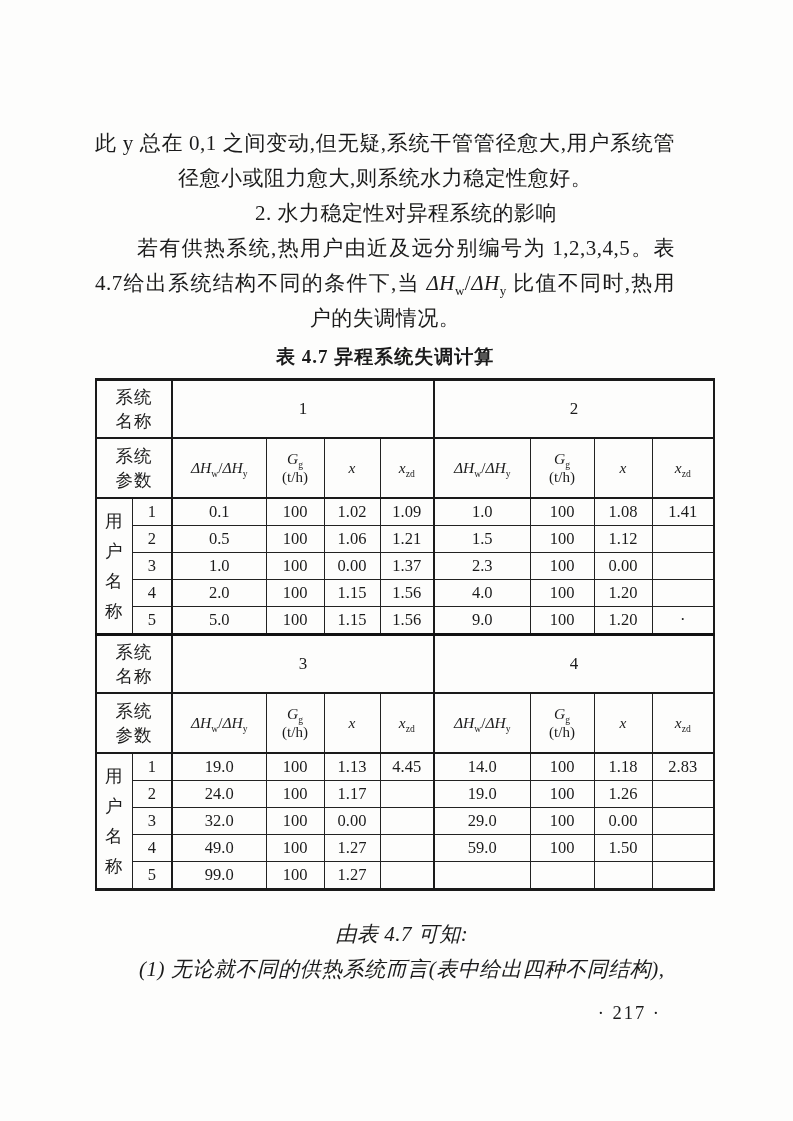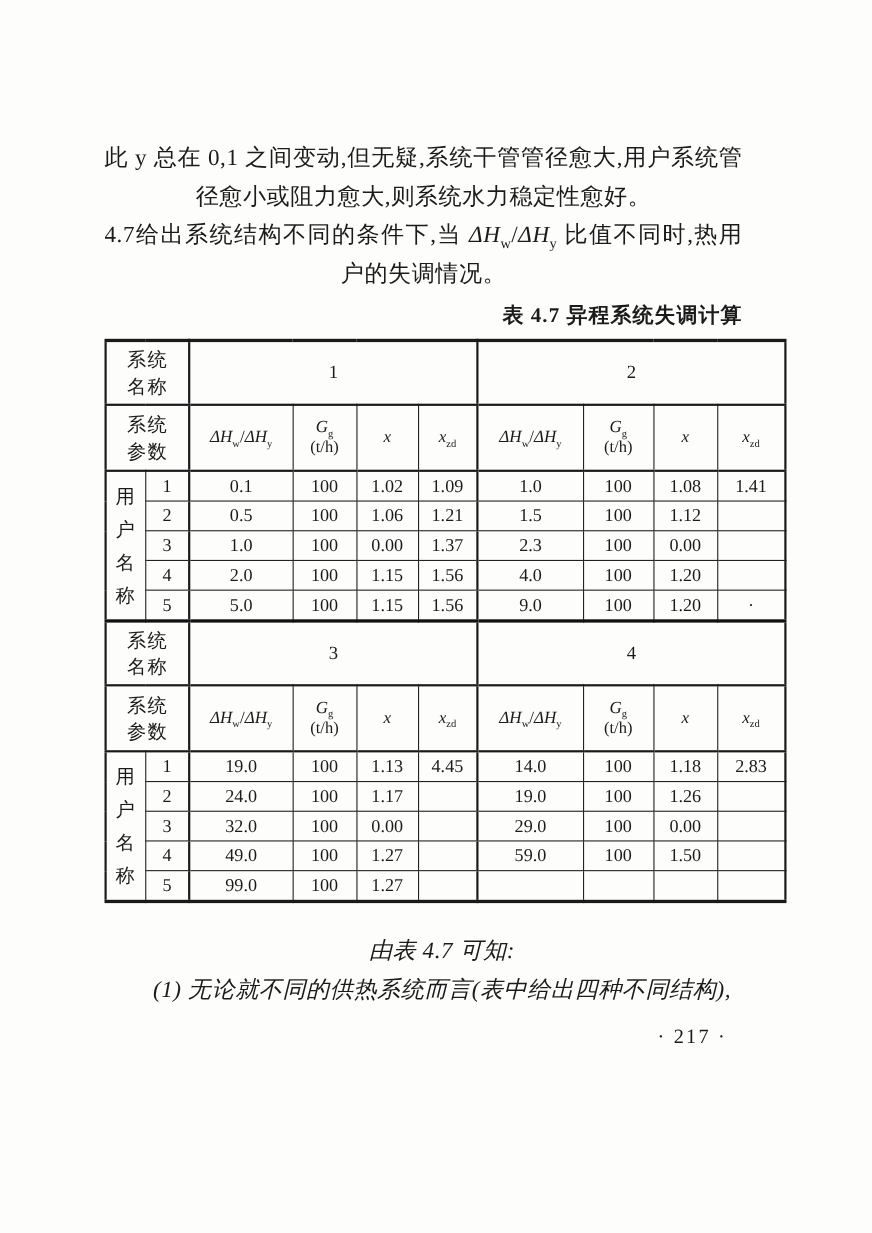--- a/index.html
+++ b/index.html
@@ -24,21 +24,21 @@
     white-space:normal;
   }
   .jfull{text-align:justify;text-align-last:justify;}
   .ind{text-indent:2em;}
   .ind2{text-indent:1.6em;font-style:italic;}
   .m i{font-family:"Liberation Serif","DejaVu Serif",serif;}
   .m sub{font-size:0.62em;line-height:0;}
   .tbl-title{
     font-size:19px;
     font-weight:bold;
-    text-align:right;
+    text-align:center;
     margin:8px 0 8px 0;
     letter-spacing:1px;
   }
   table.t47{
     border-collapse:collapse;
     table-layout:fixed;
     width:618px;
     font-size:16.5px;
     border:2px solid #1a1a1a;
     border-top-width:3px;
@@ -85,20 +85,22 @@
 </style>
 </head>
 <body>
 
 <div class="page">
   <div class="content">
 
     <div>
       <p class="line jfull">此 y 总在 0,1 之间变动,但无疑,系统干管管径愈大,用户系统管</p>
       <p class="line">径愈小或阻力愈大,则系统水力稳定性愈好。</p>
+      <p class="line ind">2. 水力稳定性对异程系统的影响</p>
+      <p class="line ind jfull">若有供热系统,热用户由近及远分别编号为 1,2,3,4,5。表</p>
       <p class="line jfull"><span>4.7给出系统结构不同的条件下,当 </span><span class="m"><i>ΔH</i><sub>w</sub><span>/</span><i>ΔH</i><sub>y</sub></span><span> 比值不同时,热用</span></p>
       <p class="line">户的失调情况。</p>
     </div>
 
     <div class="tbl-title">表 4.7  异程系统失调计算</div>
 
     <table class="t47">
       <colgroup>
         <col style="width:36px">
           <col style="width:40px">

